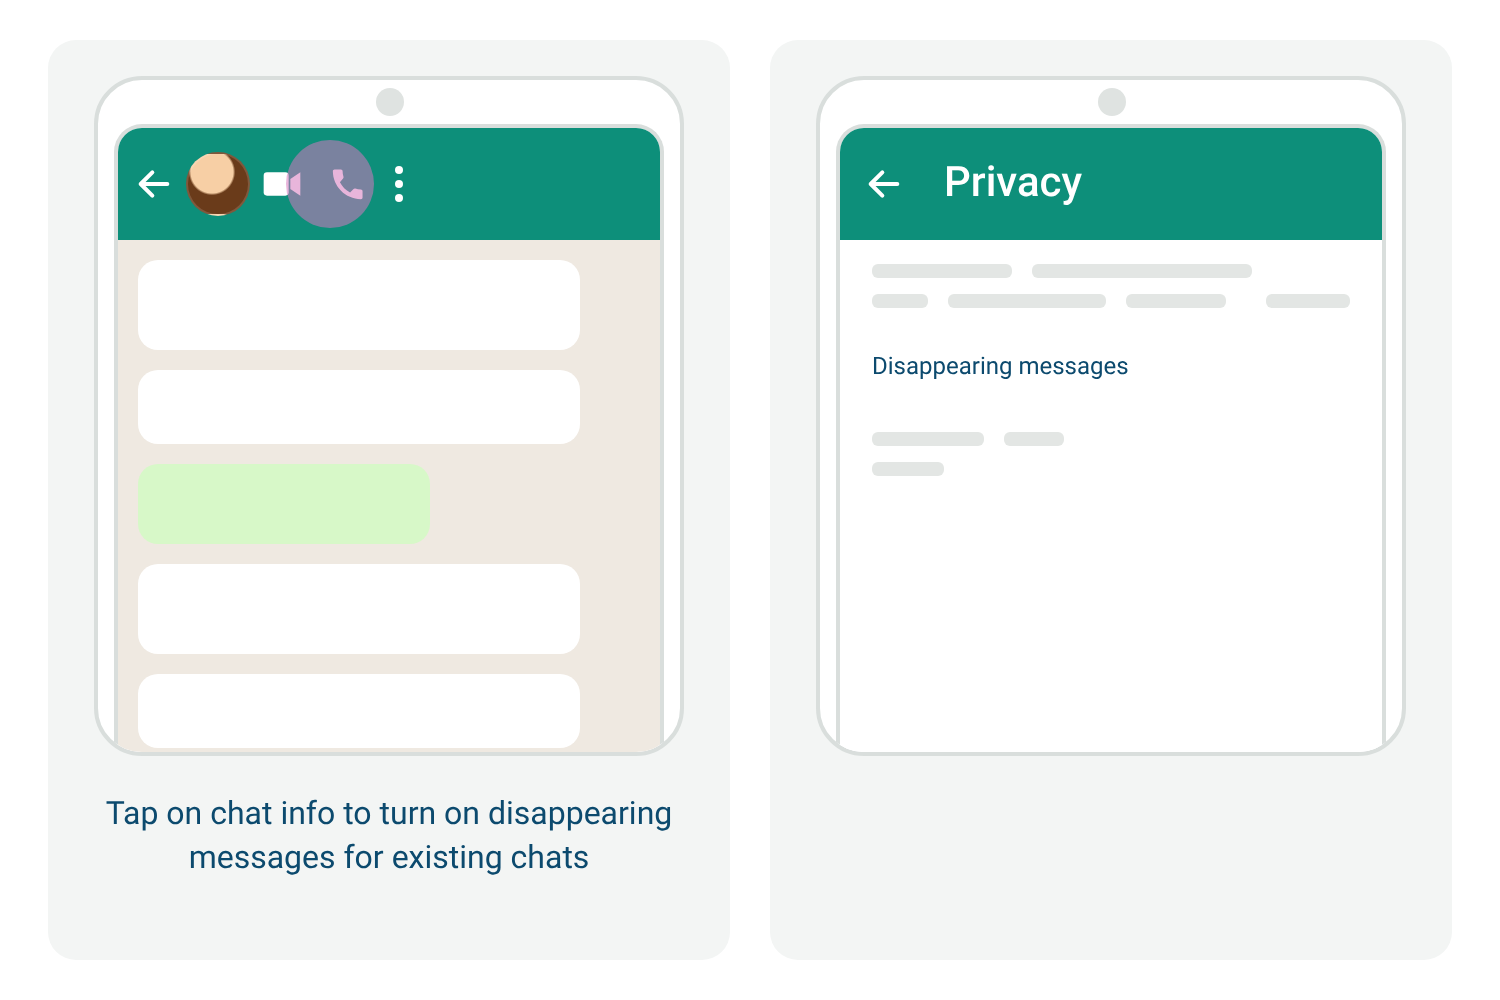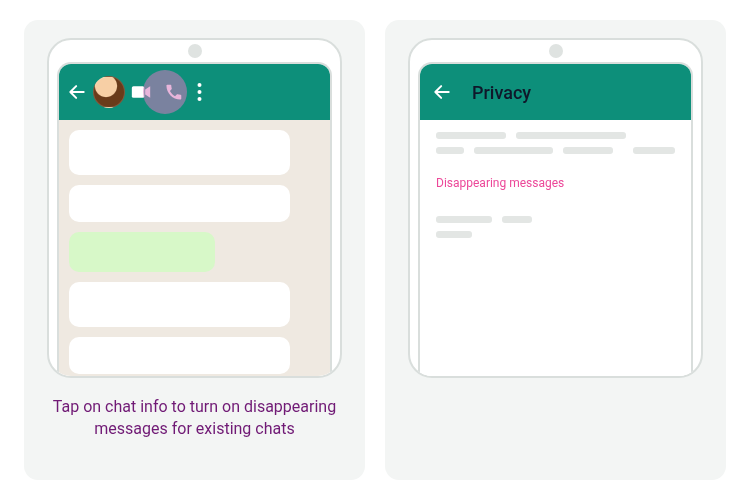--- a/index.html
+++ b/index.html
@@ -100,48 +100,48 @@
     width: 58%;
     margin-left:0;
     height:40px;
   }
   .bubble.short { height:38px; }
   .caption {
     margin-top: 18px;
     text-align: center;
     font-size: 16px;
     line-height: 1.35;
-    color: #701a75;
+    color: #0c4a6e;
     max-width: 300px;
   }
   
   .settings-body {
     background:#fff;
     padding: 12px 16px 0 16px;
     height: 264px;
   }
   .skel { background:#e3e6e4; border-radius:3px; height:7px; }
   .skel-row { display:flex; gap:10px; margin-bottom:8px;}
   .section-label {
     font-size: 12px;
-    color: #ec4899;
+    color: #0c4a6e;
     margin: 22px 0 10px 0;
   }
   .setting-row {
     display:flex;
     align-items:flex-start;
     gap:8px;
     position:relative;
   }
   .setting-main { flex:1; }
   .setting-title { font-size: 14.5px; color:#1e2422; font-weight:500; }
   .setting-sub { font-size: 12px; color:#7d8784; line-height:1.35; margin-top:2px; max-width:190px;}
   .setting-value { font-size: 13px; color:#5a6360; padding-top:2px;}
   .appbar.simple { padding-left:12px;}
-  .appbar-title { font-size:18px; font-weight:500; margin-left:14px; color:#0f172a;}
+  .appbar-title { font-size:21px; font-weight:500; margin-left:14px; color:#ffffff;}
   .skel-group-bottom { margin-top:26px;}
 </style>
 </head>
 <body>
 
 <div class="panel">
   <div class="phone">
     <div class="statusbar">
       <div class="speaker"></div>
     </div>

